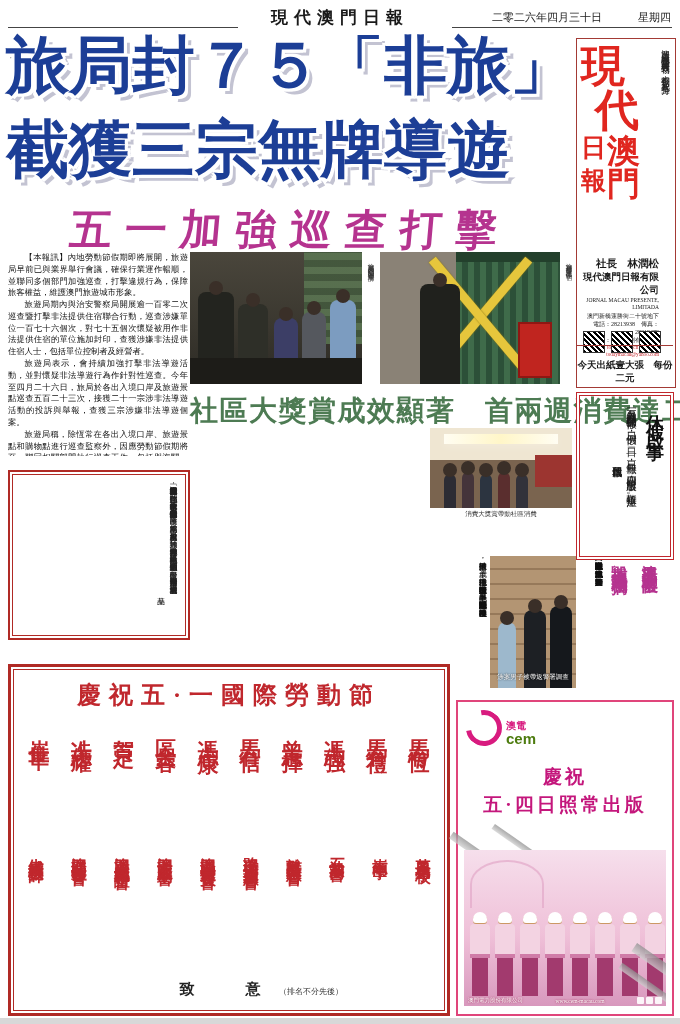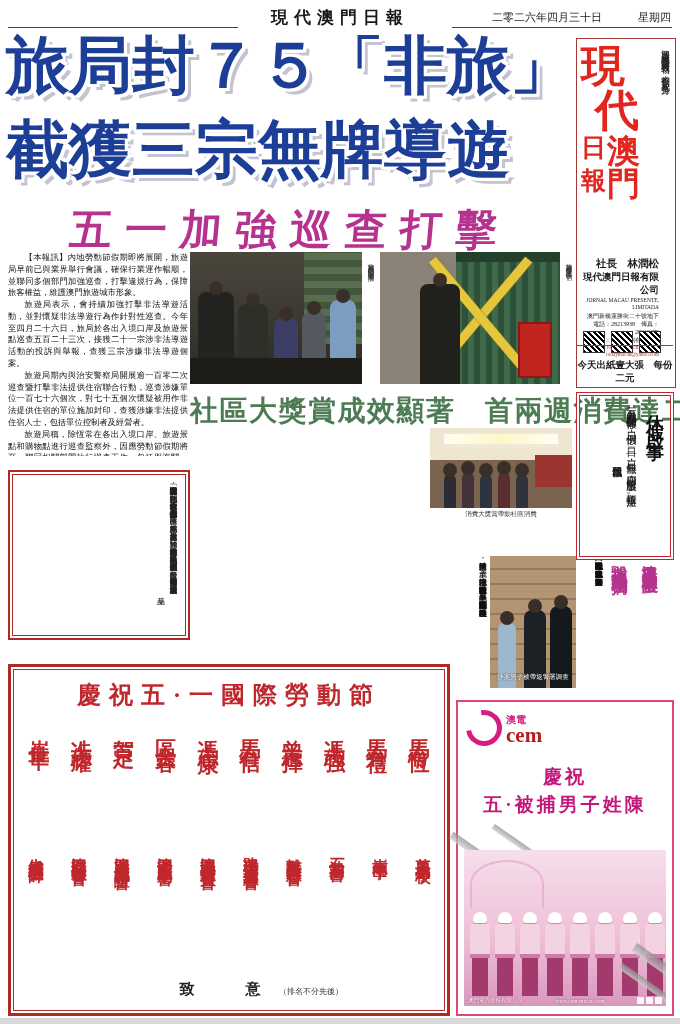--- a/index.html
+++ b/index.html
@@ -111,21 +111,21 @@
   .greet-note{position:absolute;bottom:16px;left:268px;font-size:8px;color:#333;letter-spacing:0;}
 
   
   .cem{left:456px;top:700px;width:218px;height:316px;border:2px solid #e0457b;
     box-sizing:border-box;background:#fff;}
   .cem-logo{position:absolute;left:8px;top:8px;display:flex;align-items:flex-end;}
   .cem-swirl{width:26px;height:26px;border-radius:50%;border:5px solid #d81b7f;
     border-left-color:transparent;transform:rotate(35deg);}
   .cem-word{margin-left:4px;line-height:1;}
   .cem-cn{font-size:10px;color:#d81b7f;font-weight:bold;}
-  .cem-en{font-size:21px;color:#b91c1c;font-weight:bold;font-family:Liberation Serif, serif;}
+  .cem-en{font-size:15px;color:#4d7c0f;font-weight:bold;font-family:Liberation Sans, sans-serif;}
   .cem-title{position:absolute;left:0;width:100%;text-align:center;color:#c4177c;
     font-weight:bold;font-size:19px;letter-spacing:3px;}
   .cem-photo{position:absolute;left:6px;right:6px;top:148px;bottom:8px;
     background:linear-gradient(180deg,#f6dfec 0,#efc0d8 55%,#d898bd 100%);overflow:hidden;}
   .streak{position:absolute;background:linear-gradient(90deg,#cfcfcf,#8f8f8f);opacity:.75;
     transform:rotate(-55deg);}
   .tank{position:absolute;left:6px;top:10px;width:70px;height:46px;border-radius:50% 50% 0 0;
     border:2px solid #e3a9c9;border-bottom:none;opacity:.7;}
   .worker{position:absolute;bottom:10px;width:20px;height:84px;}
   .worker .helmet{position:absolute;top:0;left:3px;width:14px;height:11px;background:#fff;
@@ -181,22 +181,22 @@
     <div class="qr-row">
       <div class="qr"></div>
       <div class="qr"></div>
       <div class="qr"></div>
     </div>
     <div class="mh-note">今天出紙壹大張　每份二元</div>
   </div>
 
   <div class="abs bodytext" style="left:8px;top:252px;width:180px;height:204px;">
     <p>【本報訊】內地勞動節假期即將展開，旅遊局早前已與業界舉行會議，確保行業運作暢順，並聯同多個部門加強巡查，打擊違規行為，保障旅客權益，維護澳門旅遊城市形象。</p>
+    <p>旅遊局期內與治安警察局開展逾一百零二次巡查暨打擊非法提供住宿聯合行動，巡查涉嫌單位一百七十六個次，對七十五個次懷疑被用作非法提供住宿的單位施加封印，查獲涉嫌非法提供住宿人士，包括單位控制者及經營者。</p>
     <p>旅遊局表示，會持續加強打擊非法導遊活動，並對懷疑非法導遊行為作針對性巡查。今年至四月二十六日，旅局於各出入境口岸及旅遊景點巡查五百二十三次，接獲二十一宗涉非法導遊活動的投訴與舉報，查獲三宗涉嫌非法導遊個案。</p>
-    <p>旅遊局期內與治安警察局開展逾一百零二次巡查暨打擊非法提供住宿聯合行動，巡查涉嫌單位一百七十六個次，對七十五個次懷疑被用作非法提供住宿的單位施加封印，查獲涉嫌非法提供住宿人士，包括單位控制者及經營者。</p>
     <p>旅遊局稱，除恆常在各出入境口岸、旅遊景點和購物點進行巡查監察外，因應勞動節假期將至，聯同相關部門執行巡查工作，包括與海關、消費者委員會和經濟及科技發展局加強巡查購物點，維持旅遊零售市場秩序；聯同珠海邊檢打擊涉及旅行團的水貨活動；與治安警察局聯合巡查，打擊非法提供住宿行為。</p>
 
   </div>
 
   <div class="abs photo photo-shop" style="left:190px;top:252px;width:172px;height:132px;">
     <div class="shop-shelf"></div>
     <div class="fig" style="left:8px;width:36px;height:92px;background:#23241f;"></div>
     <div class="fig" style="left:48px;width:30px;height:80px;background:#2e2f28;"></div>
     <div class="fig" style="left:84px;width:24px;height:66px;background:#3c3e66;"></div>
     <div class="fig" style="left:112px;width:24px;height:72px;background:#55585e;"></div>
@@ -289,21 +289,21 @@
 
   <div class="abs cem">
     <div class="cem-logo">
       <div class="cem-swirl"></div>
       <div class="cem-word">
         <div class="cem-cn">澳電</div>
         <div class="cem-en">cem</div>
       </div>
     </div>
     <div class="cem-title" style="top:62px;">慶祝</div>
-    <div class="cem-title" style="top:90px;">五·被捕男子姓陳</div>
+    <div class="cem-title" style="top:90px;">五·四日照常出版</div>
     <div class="streak" style="left:18px;top:118px;width:8px;height:70px;"></div>
     <div class="streak" style="left:56px;top:112px;width:6px;height:58px;"></div>
     <div class="cem-photo">
       <div class="tank"></div>
       <div class="worker" style="left:6px;">
           <div class="helmet"></div>
           <div class="shirt"></div>
           <div class="pants"></div>
         </div>
       <div class="worker" style="left:31px;">

